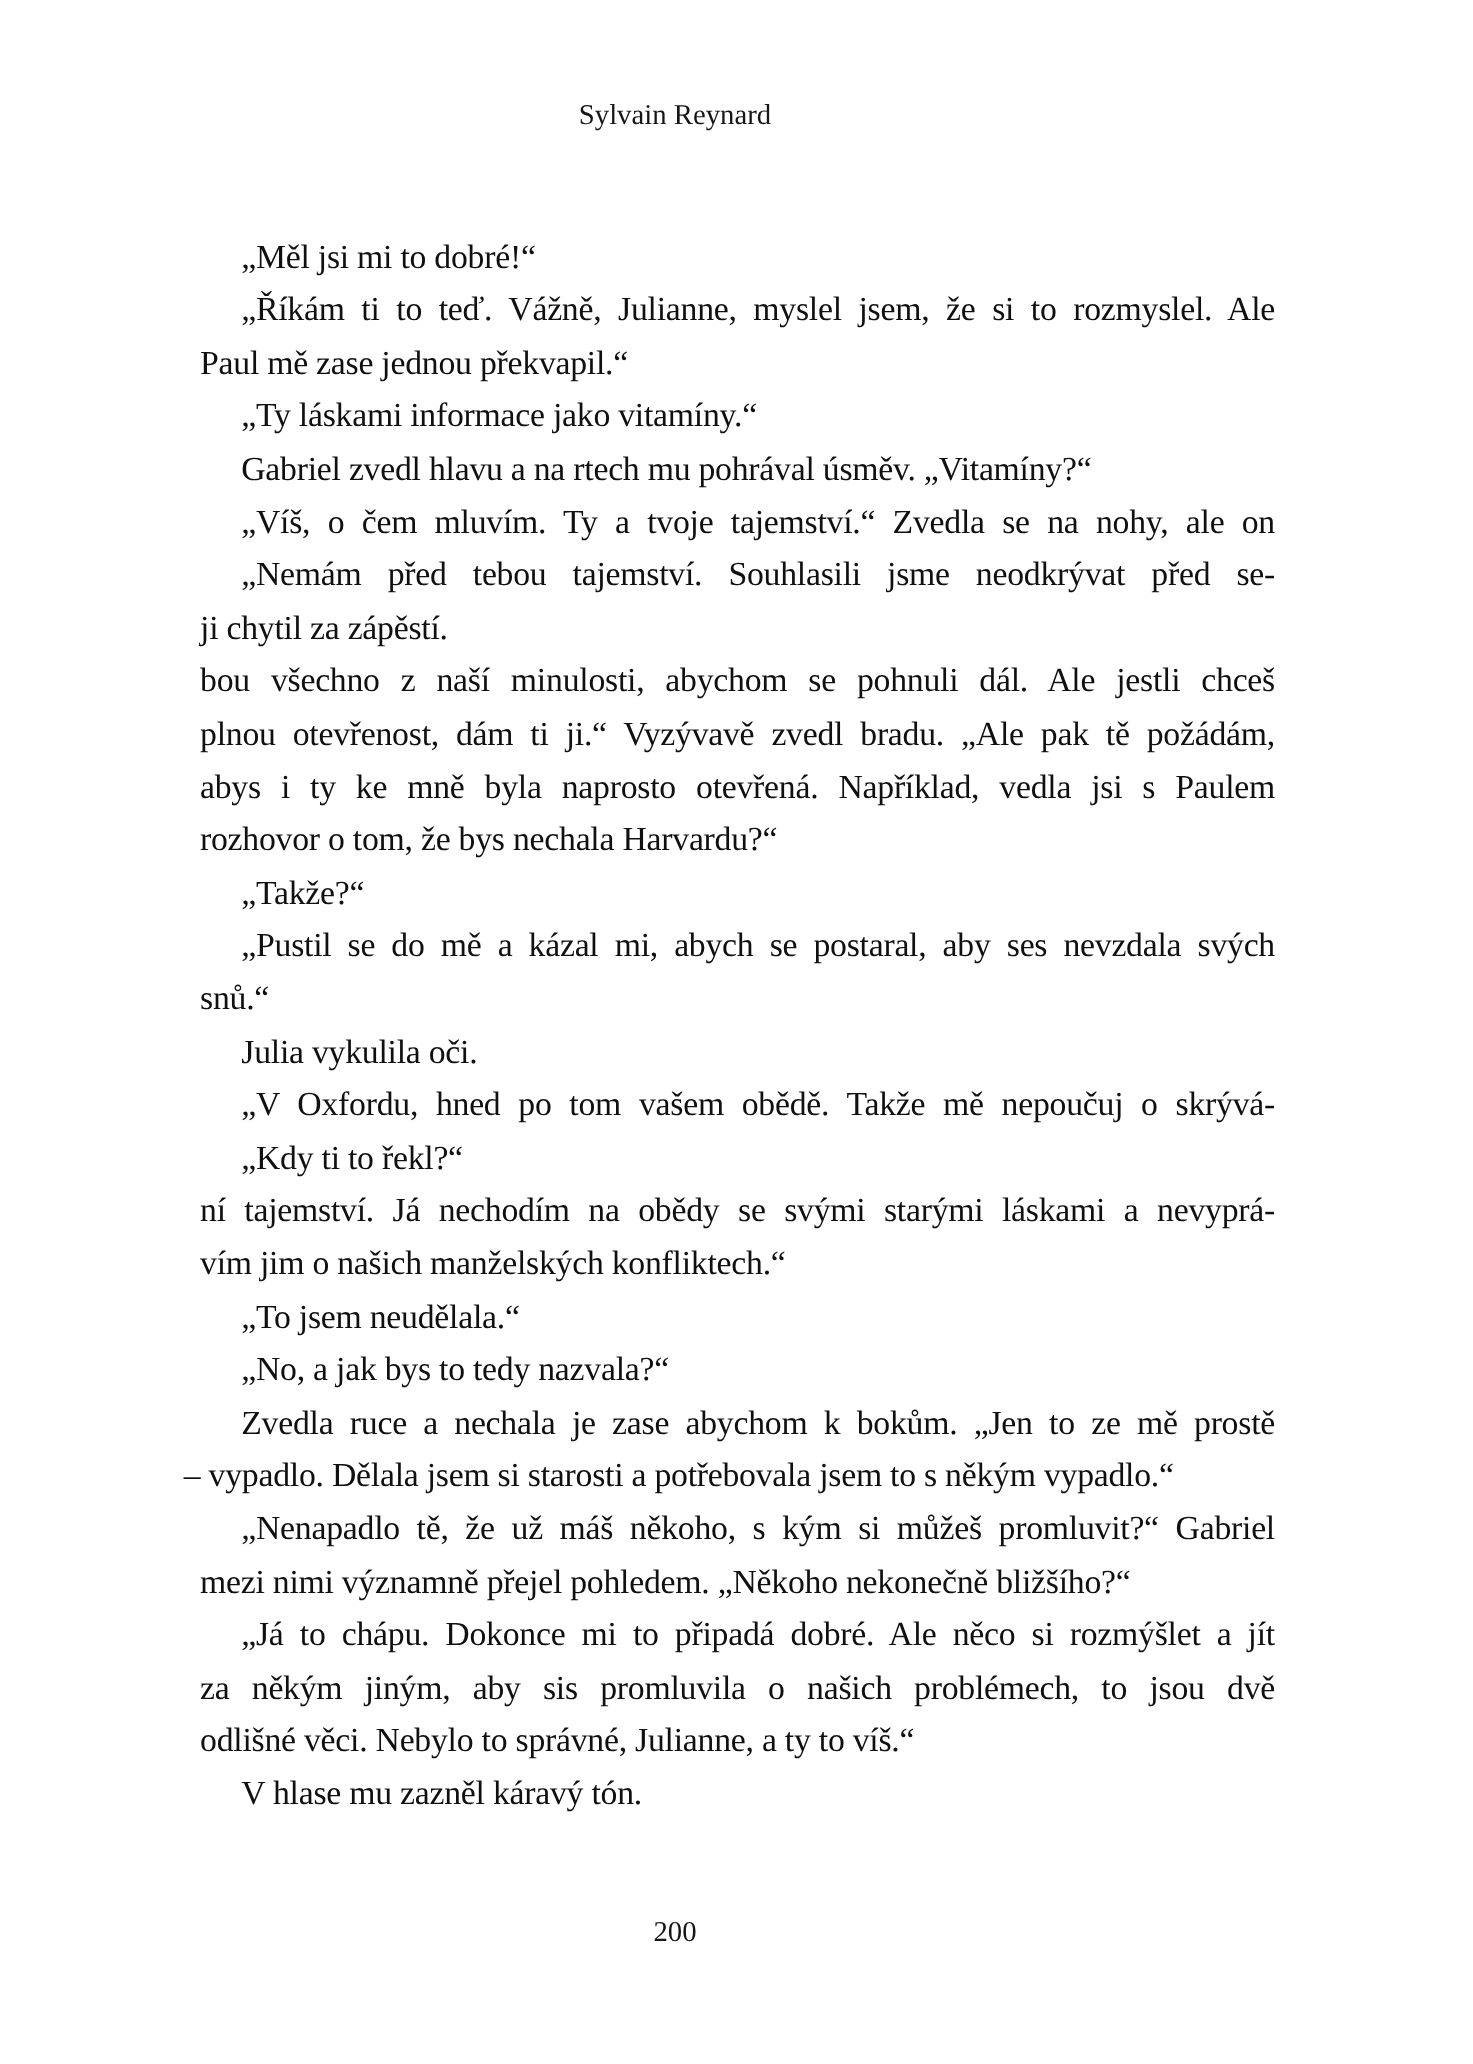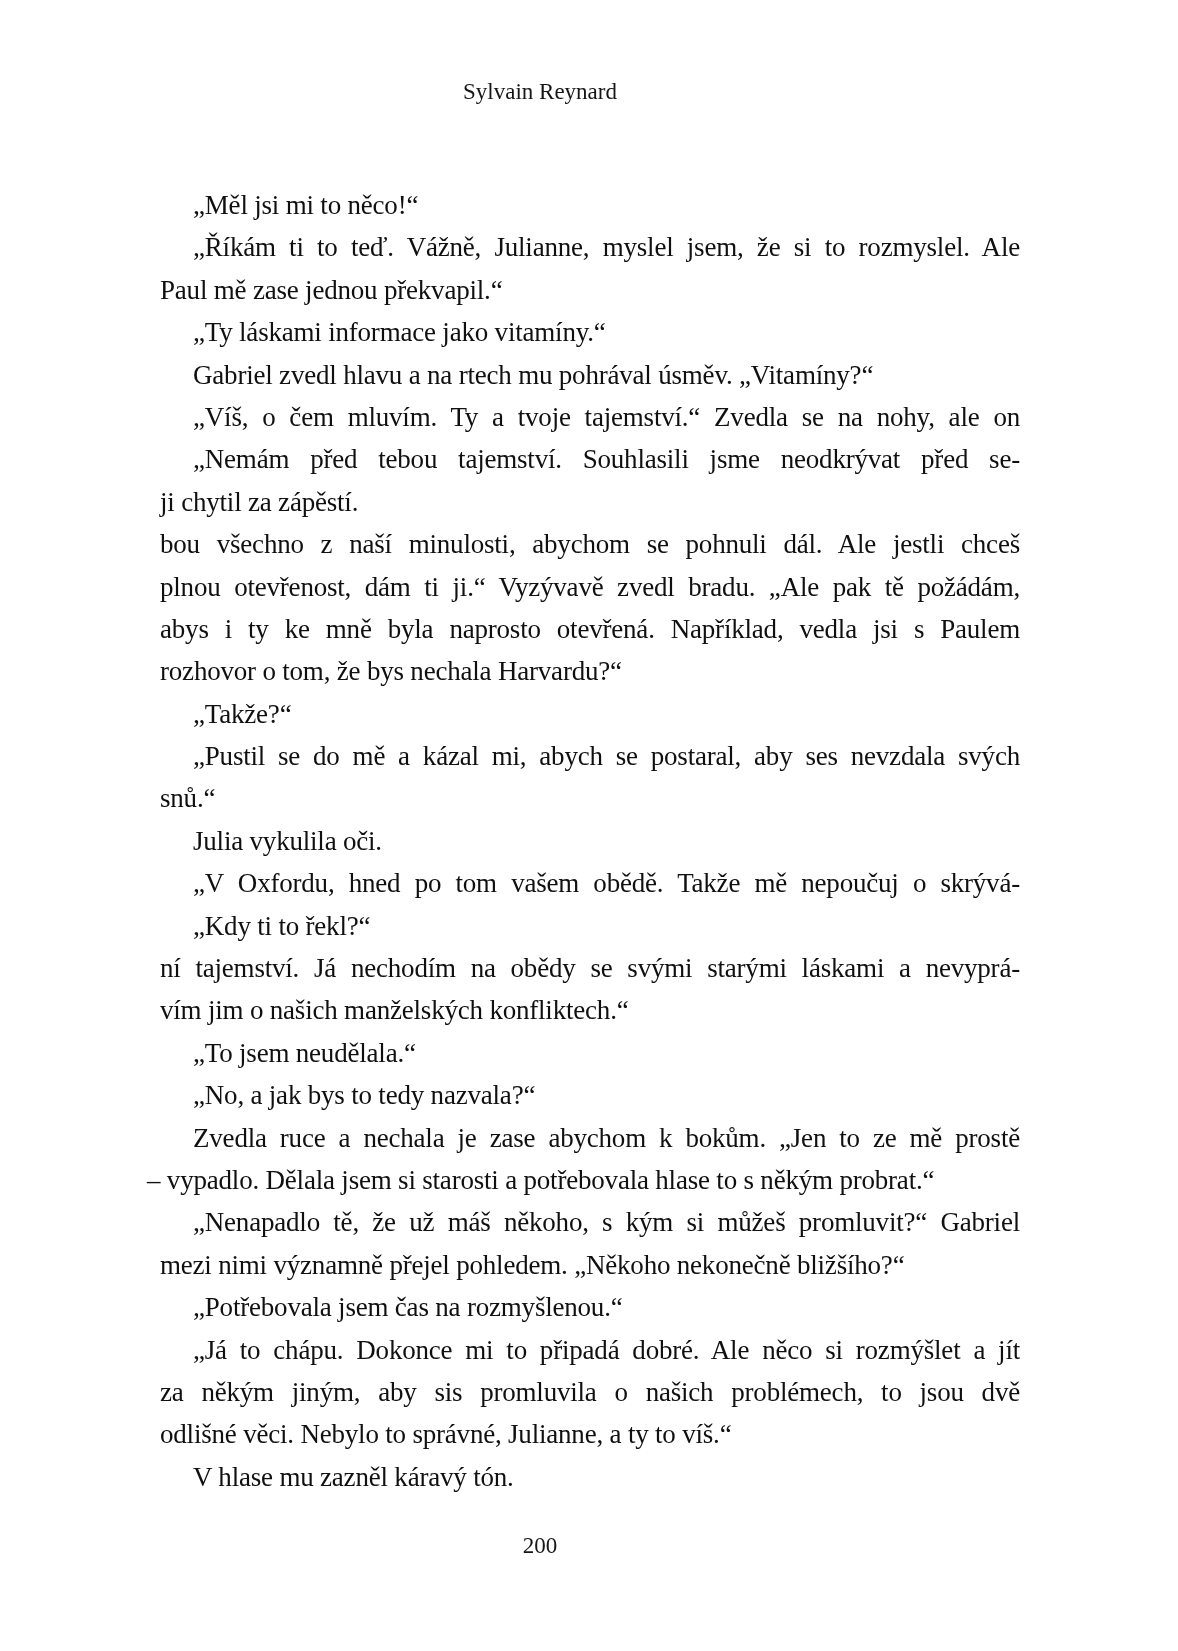--- a/index.html
+++ b/index.html
@@ -63,21 +63,21 @@
     color: #161616;
   }
 </style>
 </head>
 <body>
 
 <div class="page">
   <div class="running-header">Sylvain Reynard</div>
 
   <div class="text-block" id="text-block">
-      <div class="line indent">„Měl jsi mi to něco!“</div>
+      <div class="line indent">„Měl jsi mi to dobré!“</div>
       <div class="line indent justify">„Říkám ti to teď. Vážně, Julianne, myslel jsem, že si to rozmyslel. Ale</div>
       <div class="line">Paul mě zase jednou překvapil.“</div>
       <div class="line indent">„Ty láskami informace jako vitamíny.“</div>
       <div class="line indent">Gabriel zvedl hlavu a na rtech mu pohrával úsměv. „Vitamíny?“</div>
       <div class="line indent justify">„Víš, o čem mluvím. Ty a tvoje tajemství.“ Zvedla se na nohy, ale on</div>
       <div class="line indent justify">„Nemám před tebou tajemství. Souhlasili jsme neodkrývat před se-</div>
       <div class="line">ji chytil za zápěstí.</div>
       <div class="line justify">bou všechno z naší minulosti, abychom se pohnuli dál. Ale jestli chceš</div>
       <div class="line justify">plnou otevřenost, dám ti ji.“ Vyzývavě zvedl bradu. „Ale pak tě požádám,</div>
       <div class="line justify">abys i ty ke mně byla naprosto otevřená. Například, vedla jsi s Paulem</div>
@@ -86,24 +86,23 @@
       <div class="line indent justify">„Pustil se do mě a kázal mi, abych se postaral, aby ses nevzdala svých</div>
       <div class="line">snů.“</div>
       <div class="line indent">Julia vykulila oči.</div>
       <div class="line indent justify">„V Oxfordu, hned po tom vašem obědě. Takže mě nepoučuj o skrývá-</div>
       <div class="line indent">„Kdy ti to řekl?“</div>
       <div class="line justify">ní tajemství. Já nechodím na obědy se svými starými láskami a nevyprá-</div>
       <div class="line">vím jim o našich manželských konfliktech.“</div>
       <div class="line indent">„To jsem neudělala.“</div>
       <div class="line indent">„No, a jak bys to tedy nazvala?“</div>
       <div class="line indent justify">Zvedla ruce a nechala je zase abychom k bokům. „Jen to ze mě prostě</div>
-      <div class="line hang">– vypadlo. Dělala jsem si starosti a potřebovala hlase to s někým probrat.“</div>
+      <div class="line hang">– vypadlo. Dělala jsem si starosti a potřebovala jsem to s někým vypadlo.“</div>
       <div class="line indent justify">„Nenapadlo tě, že už máš někoho, s kým si můžeš promluvit?“ Gabriel</div>
       <div class="line">mezi nimi významně přejel pohledem. „Někoho nekonečně bližšího?“</div>
-      <div class="line indent">„Potřebovala jsem čas na rozmyšlenou.“</div>
       <div class="line indent justify">„Já to chápu. Dokonce mi to připadá dobré. Ale něco si rozmýšlet a jít</div>
       <div class="line justify">za někým jiným, aby sis promluvila o našich problémech, to jsou dvě</div>
       <div class="line">odlišné věci. Nebylo to správné, Julianne, a ty to víš.“</div>
       <div class="line indent">V hlase mu zazněl káravý tón.</div>
     </div>
 
   <div class="page-number">200</div>
 </div>
 
 </body></html>

